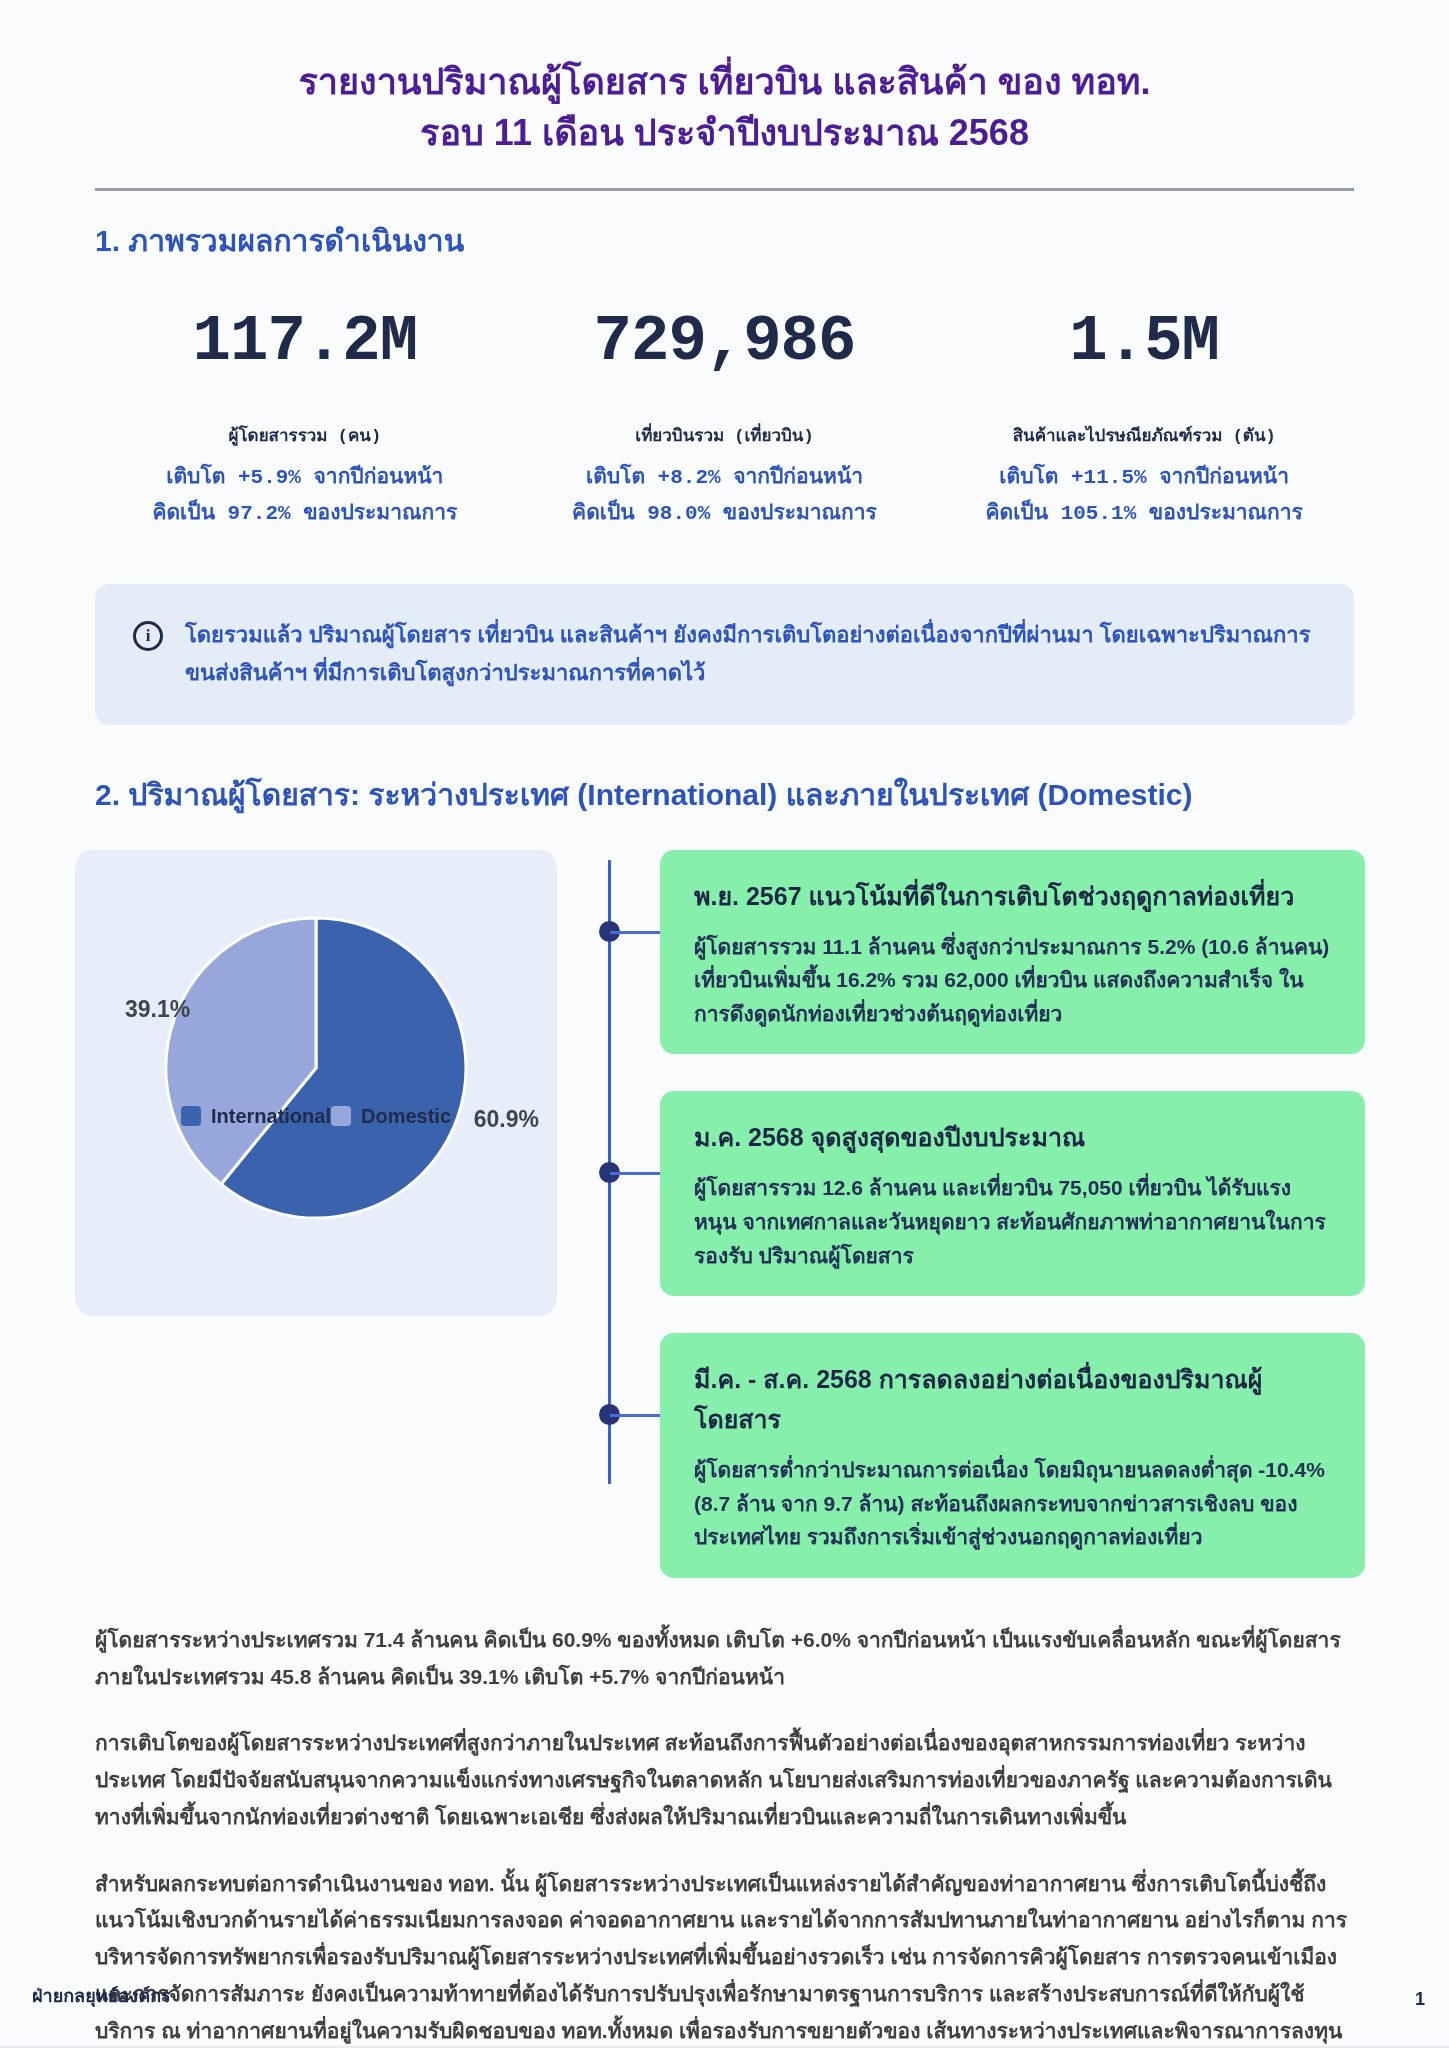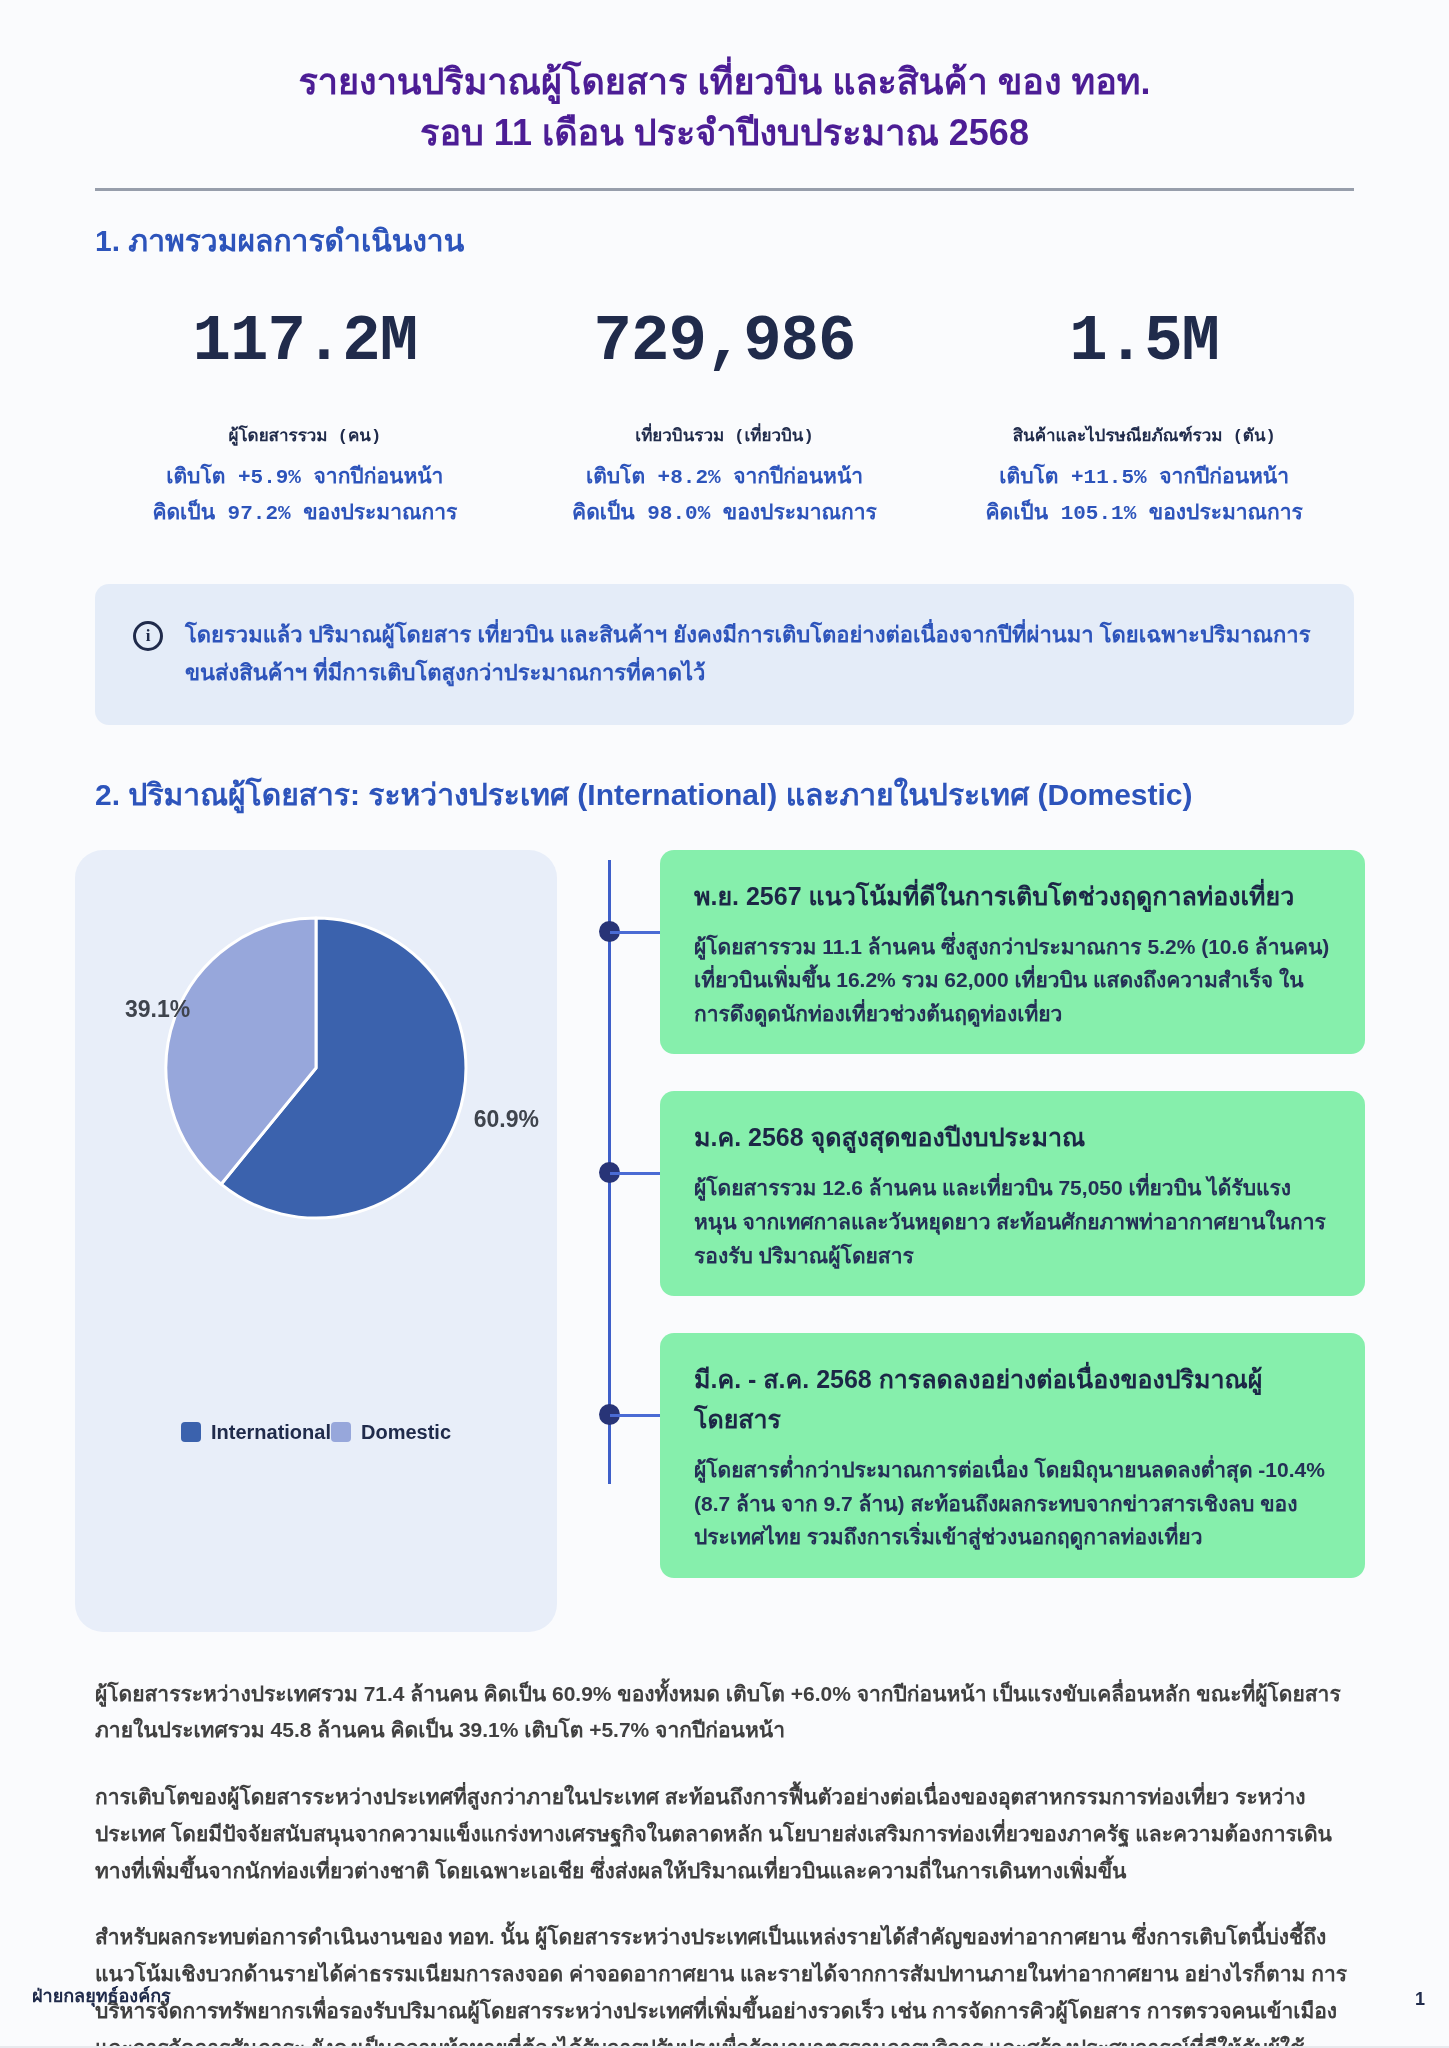--- a/index.html
+++ b/index.html
@@ -55,22 +55,22 @@
     font-size:17px; font-weight:bold;
     font-family:"Liberation Serif","DejaVu Serif",serif;
     color:#202b4b;
     margin-top:5px;
   }
   .info-text { font-size:22px; font-weight:bold; color:#2d54bb; line-height:1.75; max-width:1180px; }
 
   
   .content-row { display:flex; margin:32px 84px 0 75px; }
   .pie-card {
-    width:482px; min-width:482px; height:782px;
-    background:#e8eef9; border-radius:28px;
+    width:482px; min-width:482px; height:466px;
+    background:#e8eef9; border-radius:18px;
     position:relative;
   }
   .pie-svg { position:absolute; left:81px; top:58px; width:320px; height:320px; }
   .pie-label { position:absolute; font-size:23px; font-weight:bold; color:#3f444d; }
   .pie-label.domestic { left:50px; top:146px; }
   .pie-label.international { right:18px; top:256px; }
   .pie-legend {
     position:absolute; left:0; right:0; bottom:188px;
     display:flex; justify-content:center; 
   }

